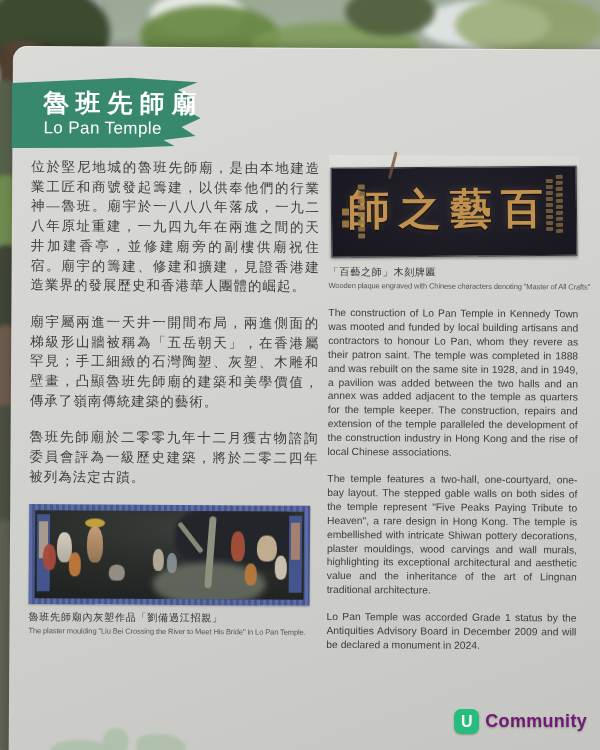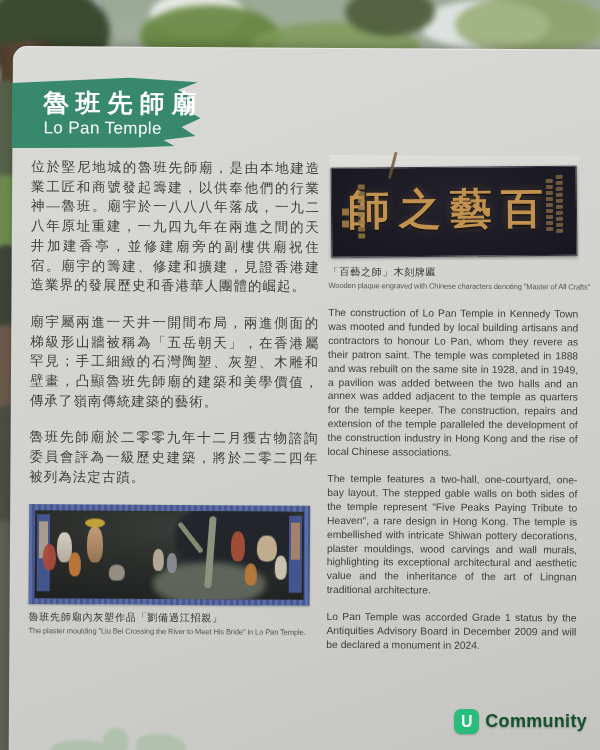--- a/index.html
+++ b/index.html
@@ -109,21 +109,21 @@
   .motif{position:absolute;left:40px;bottom:-10px;width:170px;height:34px;z-index:2;}
   .leaf{position:absolute;background:#aec0ab;border-radius:50% 50% 30% 60%;filter:blur(1.5px);opacity:.9;}
   .leaf1{left:10px;top:14px;width:60px;height:24px;}
   .leaf2{left:62px;top:2px;width:26px;height:30px;transform:rotate(20deg);}
   .leaf3{left:96px;top:8px;width:50px;height:26px;border-radius:40% 60% 50% 50%;}
 
   .watermark{position:absolute;right:13px;bottom:16px;display:flex;align-items:center;gap:6px;z-index:5;}
   .u-badge{width:25px;height:25px;border-radius:7px;background:#27be7d;color:#fff;font-weight:bold;
            font-size:16px;display:flex;align-items:center;justify-content:center;
            box-shadow:0 1px 2px rgba(0,0,0,.25);}
-  .wm-label{color:#14532d;font-size:18px;font-weight:600;letter-spacing:.3px;
+  .wm-label{color:#701a75;font-size:18px;font-weight:600;letter-spacing:.3px;
             text-shadow:0 1px 2px rgba(0,0,0,.3);}
 </style>
 </head>
 <body>
 
 <div class="stage">
 
   <div class="bg">
     <div class="blob sky1"></div>
     <div class="blob sky2"></div>

